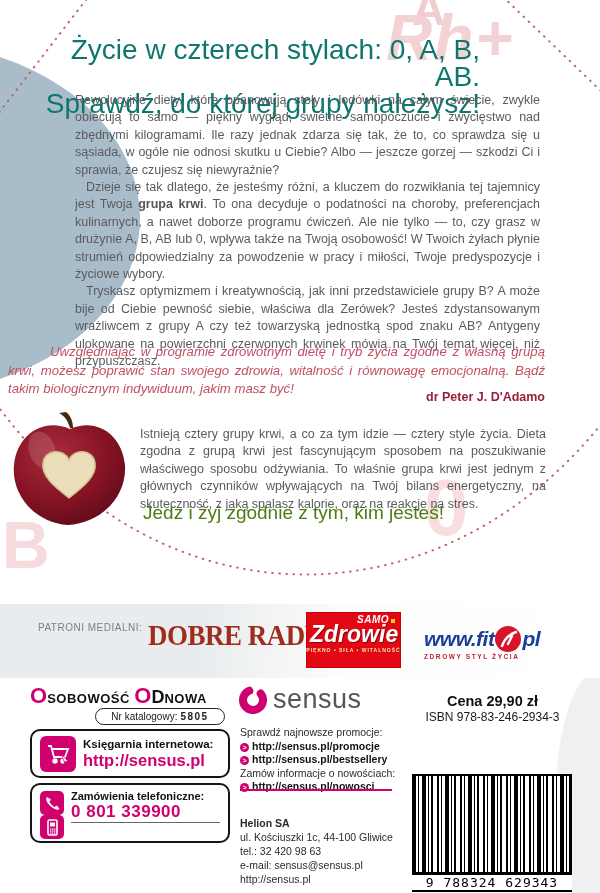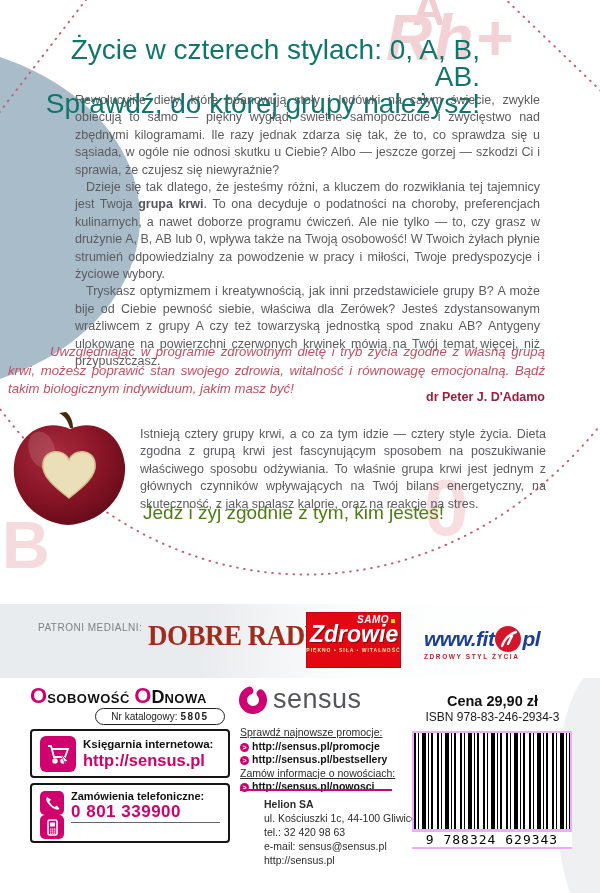--- a/index.html
+++ b/index.html
@@ -42,45 +42,45 @@
   #fitpl .ball{width:26px;height:26px;border-radius:50%;background:#d6152b;margin:0 1px;position:relative;flex:0 0 auto;}
   #fitpl .ball svg{position:absolute;left:0;top:0;}
   #fitpl .tag{color:#c3202f;font-weight:bold;font-size:6.5px;letter-spacing:1.6px;margin-top:1px;}
   
   #brand{left:30px;top:683px;white-space:nowrap;}
   #brand .bigO{color:#d0006e;font-weight:bold;font-size:22px;}
   #brand .bigD{color:#111;font-weight:bold;font-size:18px;}
   #brand .rest{color:#111;font-weight:bold;font-size:13px;letter-spacing:.5px;}
   #catalog{left:95px;top:708px;width:128px;height:15px;border:1.5px solid #222;border-radius:9px;font-size:10px;color:#222;display:flex;align-items:center;justify-content:center;gap:3px;background:#fff;}
   #catalog b{letter-spacing:1.5px;}
-  .blackbox{border:2.5px solid #151515;border-radius:4px;background:#fff;display:flex;align-items:center;padding:5px 8px;gap:7px;box-sizing:border-box;}
+  .blackbox{border:2.5px solid #151515;border-radius:10px;background:#fff;display:flex;align-items:center;padding:5px 8px;gap:7px;box-sizing:border-box;}
   #box-shop{left:30px;top:729px;width:200px;height:49px;}
   .micon{background:#d0006e;border-radius:6px;display:flex;align-items:center;justify-content:center;flex:0 0 auto;}
   #box-shop .micon{width:36px;height:36px;}
   #box-shop .t1{font-size:11.5px;font-weight:bold;color:#111;line-height:13px;}
   #box-shop .t2{font-size:16.5px;font-weight:bold;color:#d0006e;line-height:18px;}
   #box-phone{left:30px;top:783px;width:200px;height:60px;align-items:stretch;}
   #box-phone .icons{display:flex;flex-direction:column;justify-content:space-between;padding:1px 0;}
   #box-phone .micon{width:24px;height:24px;border-radius:5px;}
   #box-phone .txt{flex:1;}
   #box-phone .t1{font-size:11px;font-weight:bold;color:#111;line-height:12px;}
   .phone-num{font-size:17px;font-weight:bold;color:#d0006e;line-height:19px;letter-spacing:.5px;}
   #box-phone hr{border:none;border-top:1px solid #666;margin:1px 0;}
   #sensus-logo{left:238px;top:684px;display:flex;align-items:center;gap:5px;}
   #sensus-logo .name{font-size:27px;color:#55565a;letter-spacing:.5px;}
   #links{left:240px;top:726px;width:170px;font-size:10.5px;line-height:13.6px;color:#2b2b2b;}
-  #links .lbl{display:block;text-decoration:underline;}
+  #links .lbl{display:block;}
   #links .url{display:block;font-weight:bold;color:#111;}
   .bullet{display:inline-block;width:9px;height:9px;border-radius:50%;background:#d0006e;color:#fff;font-size:7px;line-height:9px;text-align:center;font-weight:bold;margin-right:3px;vertical-align:0px;}
   #mag-line{left:240px;top:789px;width:152px;height:2px;background:#d0006e;}
-  #address{left:240px;top:797px;font-size:10.5px;line-height:14px;color:#2b2b2b;margin-left:24px;}
+  #address{left:240px;top:816px;font-size:10.5px;line-height:14px;color:#2b2b2b;}
   #address .co{font-weight:bold;}
   #price{left:410px;top:693px;width:165px;text-align:center;font-size:14.5px;font-weight:bold;color:#111;}
   #isbn{left:410px;top:710px;width:165px;text-align:center;font-size:12px;color:#1a1a1a;}
-  #barcode{left:412px;top:731px;width:160px;height:118px;background:#f0abfc;}
+  #barcode{left:412px;top:774px;width:160px;height:118px;background:#000000;}
   #bars{position:absolute;left:2px;top:2px;right:2px;height:96px;
     background:repeating-linear-gradient(90deg,#000 0 2px,#fff 2px 4px,#000 4px 5px,#fff 5px 8px,#000 8px 12px,#fff 12px 14px,#000 14px 15px,#fff 15px 17px,#000 17px 19px,#fff 19px 23px);}
   #bardigits{position:absolute;left:0;bottom:2px;width:100%;text-align:center;background:#fff;font-family:"DejaVu Sans Mono",monospace;font-size:13px;letter-spacing:1px;color:#000;}
   #right-arc{right:-46px;top:668px;width:90px;height:260px;border-radius:50%;background:#eef0f2;}
 </style>
 </head>
 <body>
 
 <div class="abs" id="blue-blob"></div>
 <div class="abs wm" id="wm-a">A</div>

